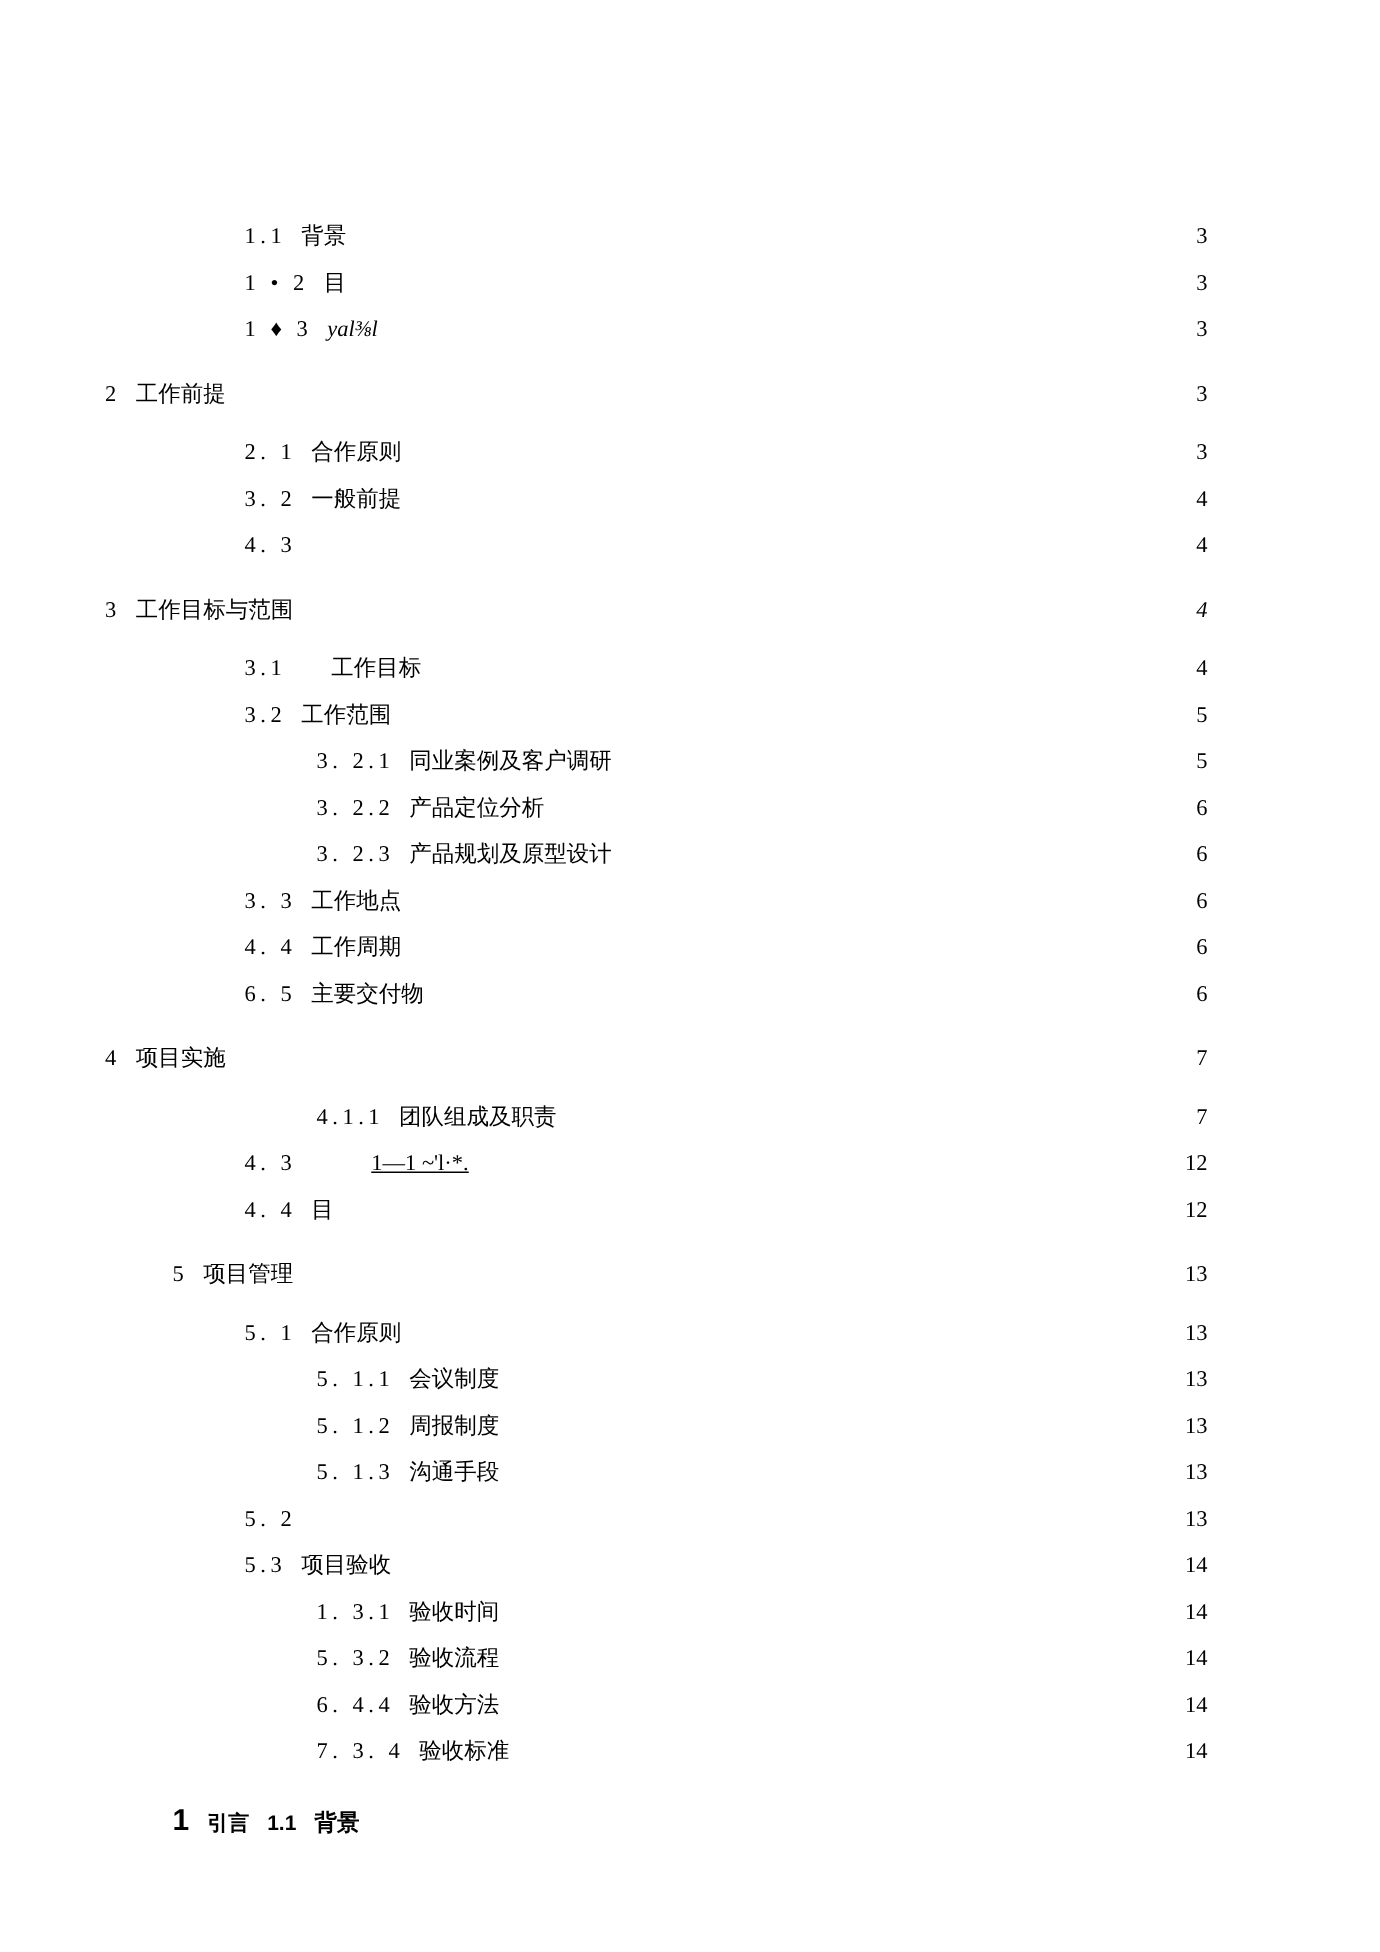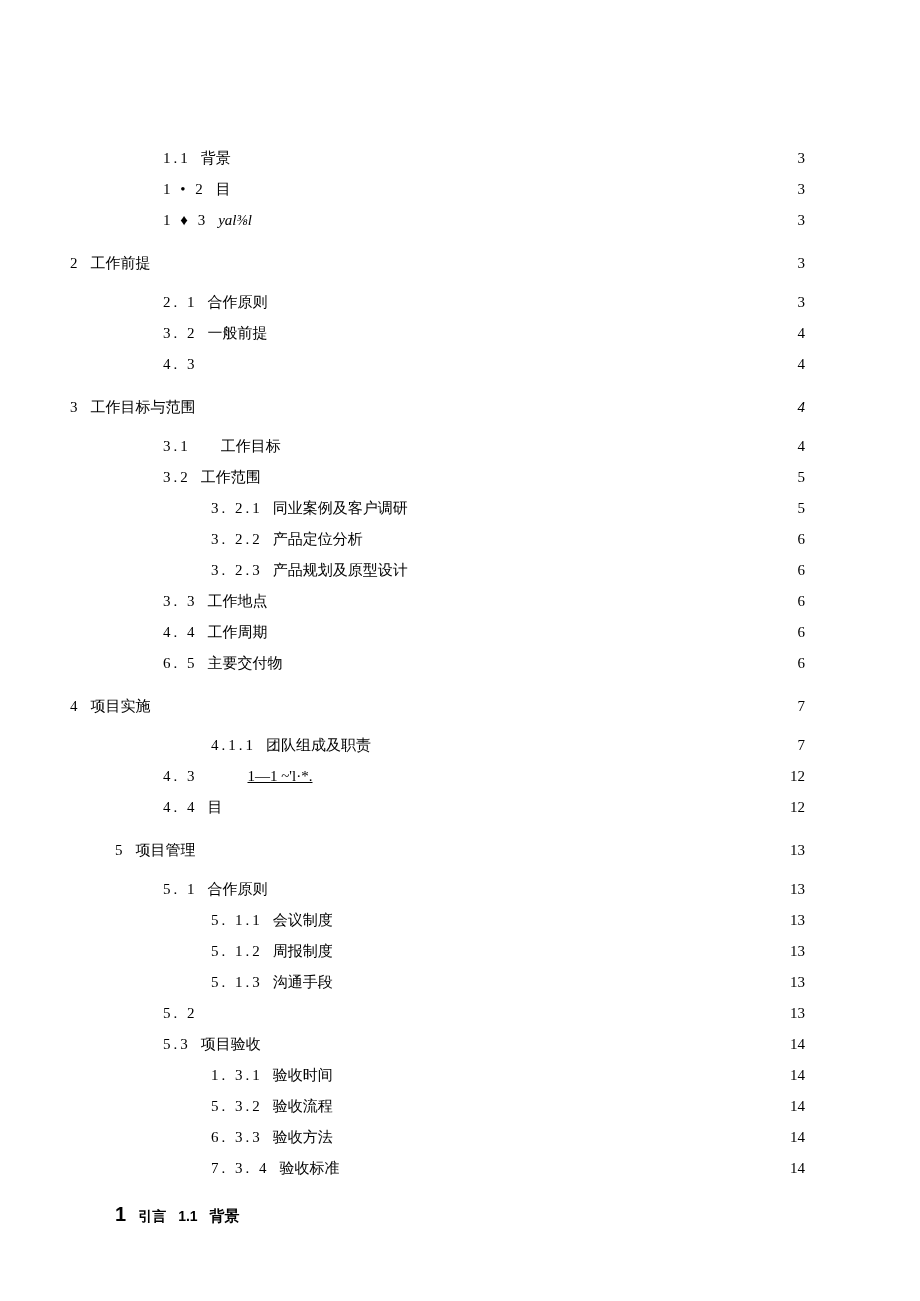--- a/index.html
+++ b/index.html
@@ -294,21 +294,21 @@
     </div>
 
   <div class="toc-row l2">
       <span class="num">5.  3.2</span>
       <span class="label">验收流程</span>
       <span class="dots"></span>
       <span class="page">14</span>
     </div>
 
   <div class="toc-row l2">
-      <span class="num">6.  3.3</span>
+      <span class="num">6.  4.4</span>
       <span class="label">验收方法</span>
       <span class="dots"></span>
       <span class="page">14</span>
     </div>
 
   <div class="toc-row l2">
       <span class="num">7.  3. 4</span>
       <span class="label">验收标准</span>
       <span class="dots"></span>
       <span class="page">14</span>

